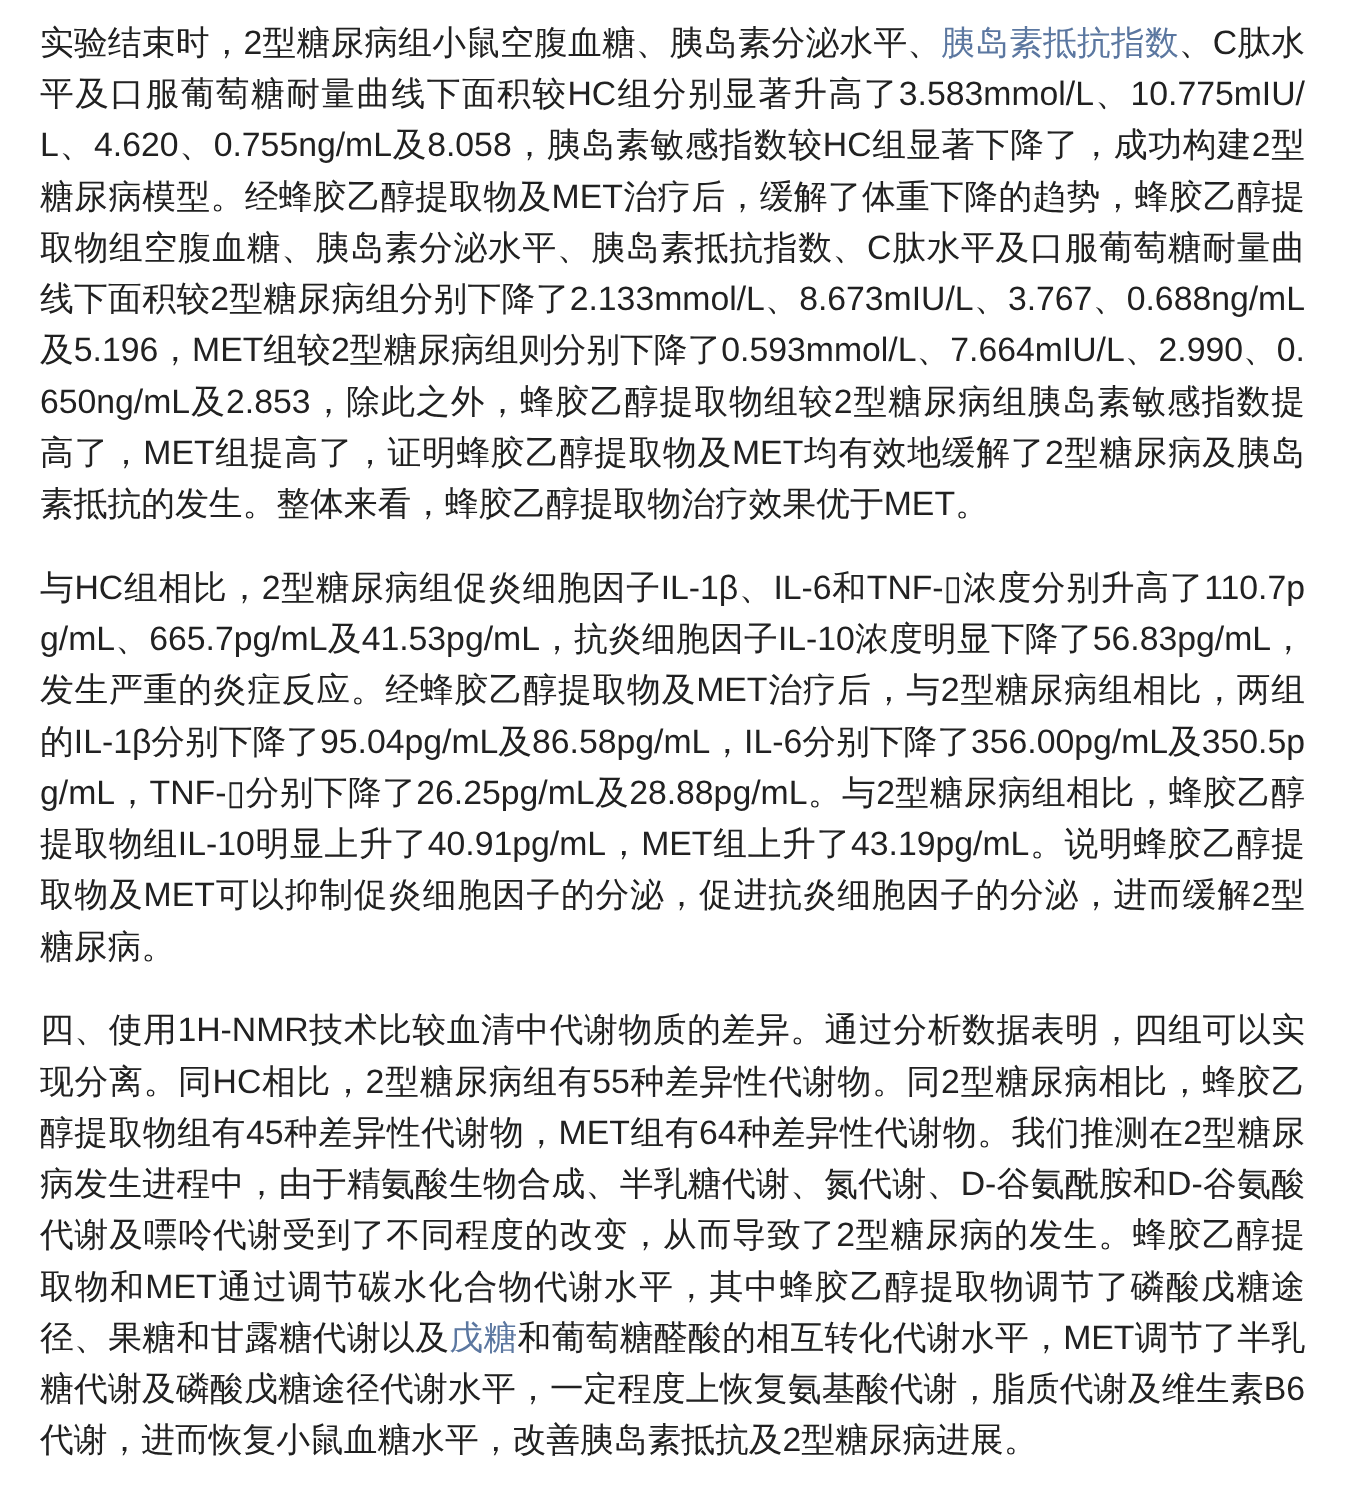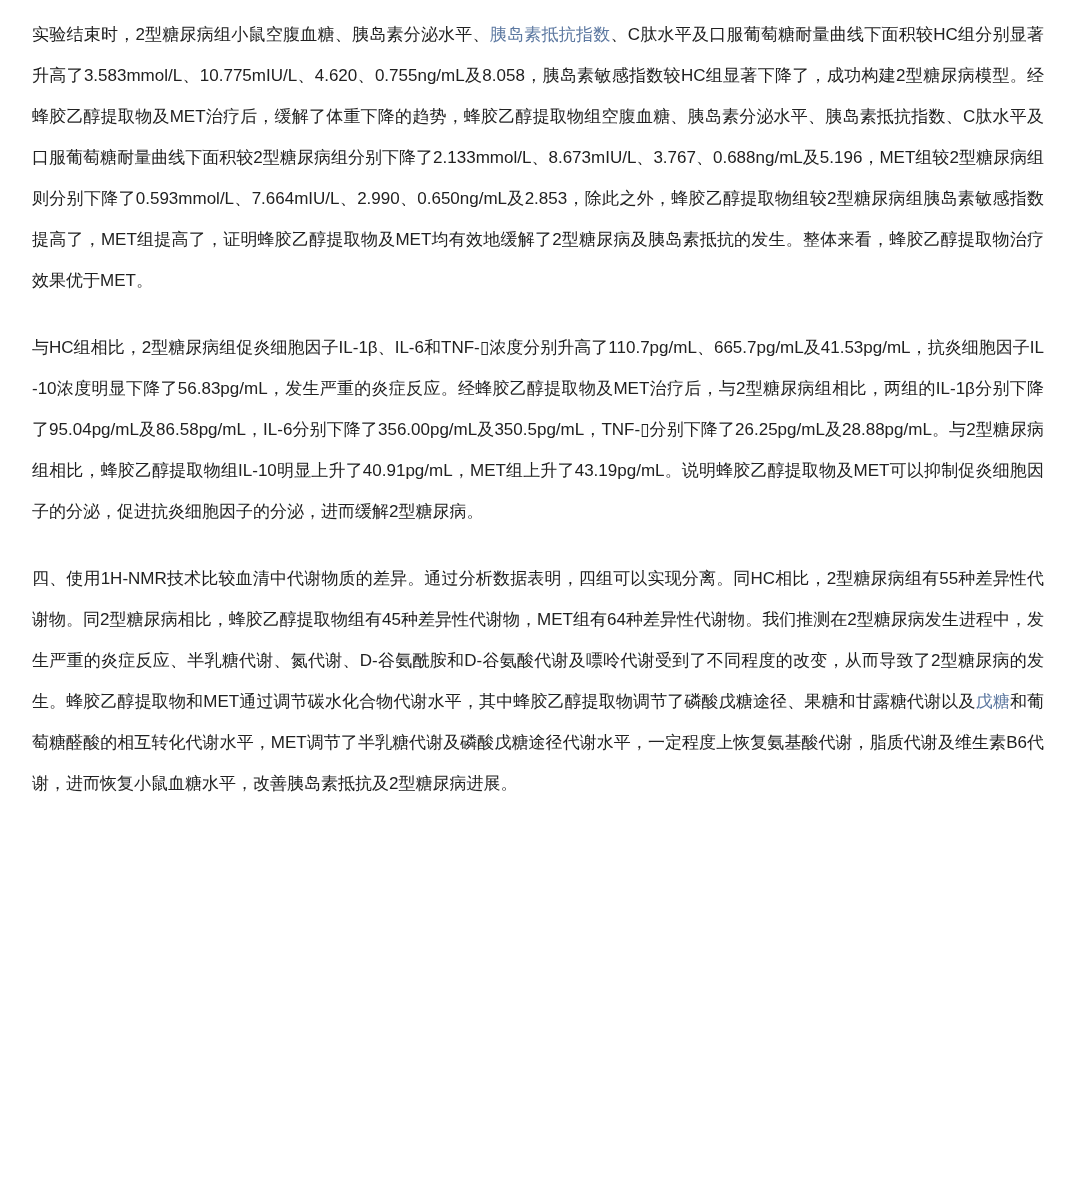--- a/index.html
+++ b/index.html
@@ -11,32 +11,32 @@
     height: 1188px;
     box-sizing: border-box;
     background: var(--bg-color, #ffffff);
     font-family: "Liberation Sans", "DejaVu Sans", sans-serif;
     color: var(--text-color, #212121);
     padding: 14px 32px 16px 32px;
     overflow: hidden;
   }
   .doc p {
     margin: 0 0 26px 0;
-    font-size: 17px;
+    font-size: 27px;
     line-height: 41px;
     text-align: justify;
     word-break: break-all;
   }
   .doc p:last-child {
     margin-bottom: 0;
   }
   .hl {
     color: var(--highlight-color, #5b77a0);
   }
 </style>
 </head>
 <body style="--bg-color: #ffffff; --text-color: #212121; --highlight-color: #5b77a0;">
 
 <div class="doc">
   <p><span>实验结束时，2型糖尿病组小鼠空腹血糖、胰岛素分泌水平、</span><span class="hl">胰岛素抵抗指数</span><span>、C肽水平及口服葡萄糖耐量曲线下面积较HC组分别显著升高了3.583mmol/L、10.775mIU/L、4.620、0.755ng/mL及8.058，胰岛素敏感指数较HC组显著下降了，成功构建2型糖尿病模型。经蜂胶乙醇提取物及MET治疗后，缓解了体重下降的趋势，蜂胶乙醇提取物组空腹血糖、胰岛素分泌水平、胰岛素抵抗指数、C肽水平及口服葡萄糖耐量曲线下面积较2型糖尿病组分别下降了2.133mmol/L、8.673mIU/L、3.767、0.688ng/mL及5.196，MET组较2型糖尿病组则分别下降了0.593mmol/L、7.664mIU/L、2.990、0.650ng/mL及2.853，除此之外，蜂胶乙醇提取物组较2型糖尿病组胰岛素敏感指数提高了，MET组提高了，证明蜂胶乙醇提取物及MET均有效地缓解了2型糖尿病及胰岛素抵抗的发生。整体来看，蜂胶乙醇提取物治疗效果优于MET。</span></p>
   <p><span>与HC组相比，2型糖尿病组促炎细胞因子IL-1β、IL-6和TNF-▯浓度分别升高了110.7pg/mL、665.7pg/mL及41.53pg/mL，抗炎细胞因子IL-10浓度明显下降了56.83pg/mL，发生严重的炎症反应。经蜂胶乙醇提取物及MET治疗后，与2型糖尿病组相比，两组的IL-1β分别下降了95.04pg/mL及86.58pg/mL，IL-6分别下降了356.00pg/mL及350.5pg/mL，TNF-▯分别下降了26.25pg/mL及28.88pg/mL。与2型糖尿病组相比，蜂胶乙醇提取物组IL-10明显上升了40.91pg/mL，MET组上升了43.19pg/mL。说明蜂胶乙醇提取物及MET可以抑制促炎细胞因子的分泌，促进抗炎细胞因子的分泌，进而缓解2型糖尿病。</span></p>
-  <p><span>四、使用1H-NMR技术比较血清中代谢物质的差异。通过分析数据表明，四组可以实现分离。同HC相比，2型糖尿病组有55种差异性代谢物。同2型糖尿病相比，蜂胶乙醇提取物组有45种差异性代谢物，MET组有64种差异性代谢物。我们推测在2型糖尿病发生进程中，发生严重的炎症反应、半乳糖代谢、氮代谢、D-谷氨酰胺和D-谷氨酸代谢及嘌呤代谢受到了不同程度的改变，从而导致了2型糖尿病的发生。蜂胶乙醇提取物和MET通过调节碳水化合物代谢水平，其中蜂胶乙醇提取物调节了磷酸戊糖途径、果糖和甘露糖代谢以及</span><span class="hl">戊糖</span><span>和葡萄糖醛酸的相互转化代谢水平，MET调节了半乳糖代谢及磷酸戊糖途径代谢水平，一定程度上恢复氨基酸代谢，脂质代谢及维生素B6代谢，进而恢复小鼠血糖水平，改善胰岛素抵抗及2型糖尿病进展。</span></p>
+  <p><span>四、使用1H-NMR技术比较血清中代谢物质的差异。通过分析数据表明，四组可以实现分离。同HC相比，2型糖尿病组有55种差异性代谢物。同2型糖尿病相比，蜂胶乙醇提取物组有45种差异性代谢物，MET组有64种差异性代谢物。我们推测在2型糖尿病发生进程中，由于精氨酸生物合成、半乳糖代谢、氮代谢、D-谷氨酰胺和D-谷氨酸代谢及嘌呤代谢受到了不同程度的改变，从而导致了2型糖尿病的发生。蜂胶乙醇提取物和MET通过调节碳水化合物代谢水平，其中蜂胶乙醇提取物调节了磷酸戊糖途径、果糖和甘露糖代谢以及</span><span class="hl">戊糖</span><span>和葡萄糖醛酸的相互转化代谢水平，MET调节了半乳糖代谢及磷酸戊糖途径代谢水平，一定程度上恢复氨基酸代谢，脂质代谢及维生素B6代谢，进而恢复小鼠血糖水平，改善胰岛素抵抗及2型糖尿病进展。</span></p>
 </div>
 
 </body></html>

